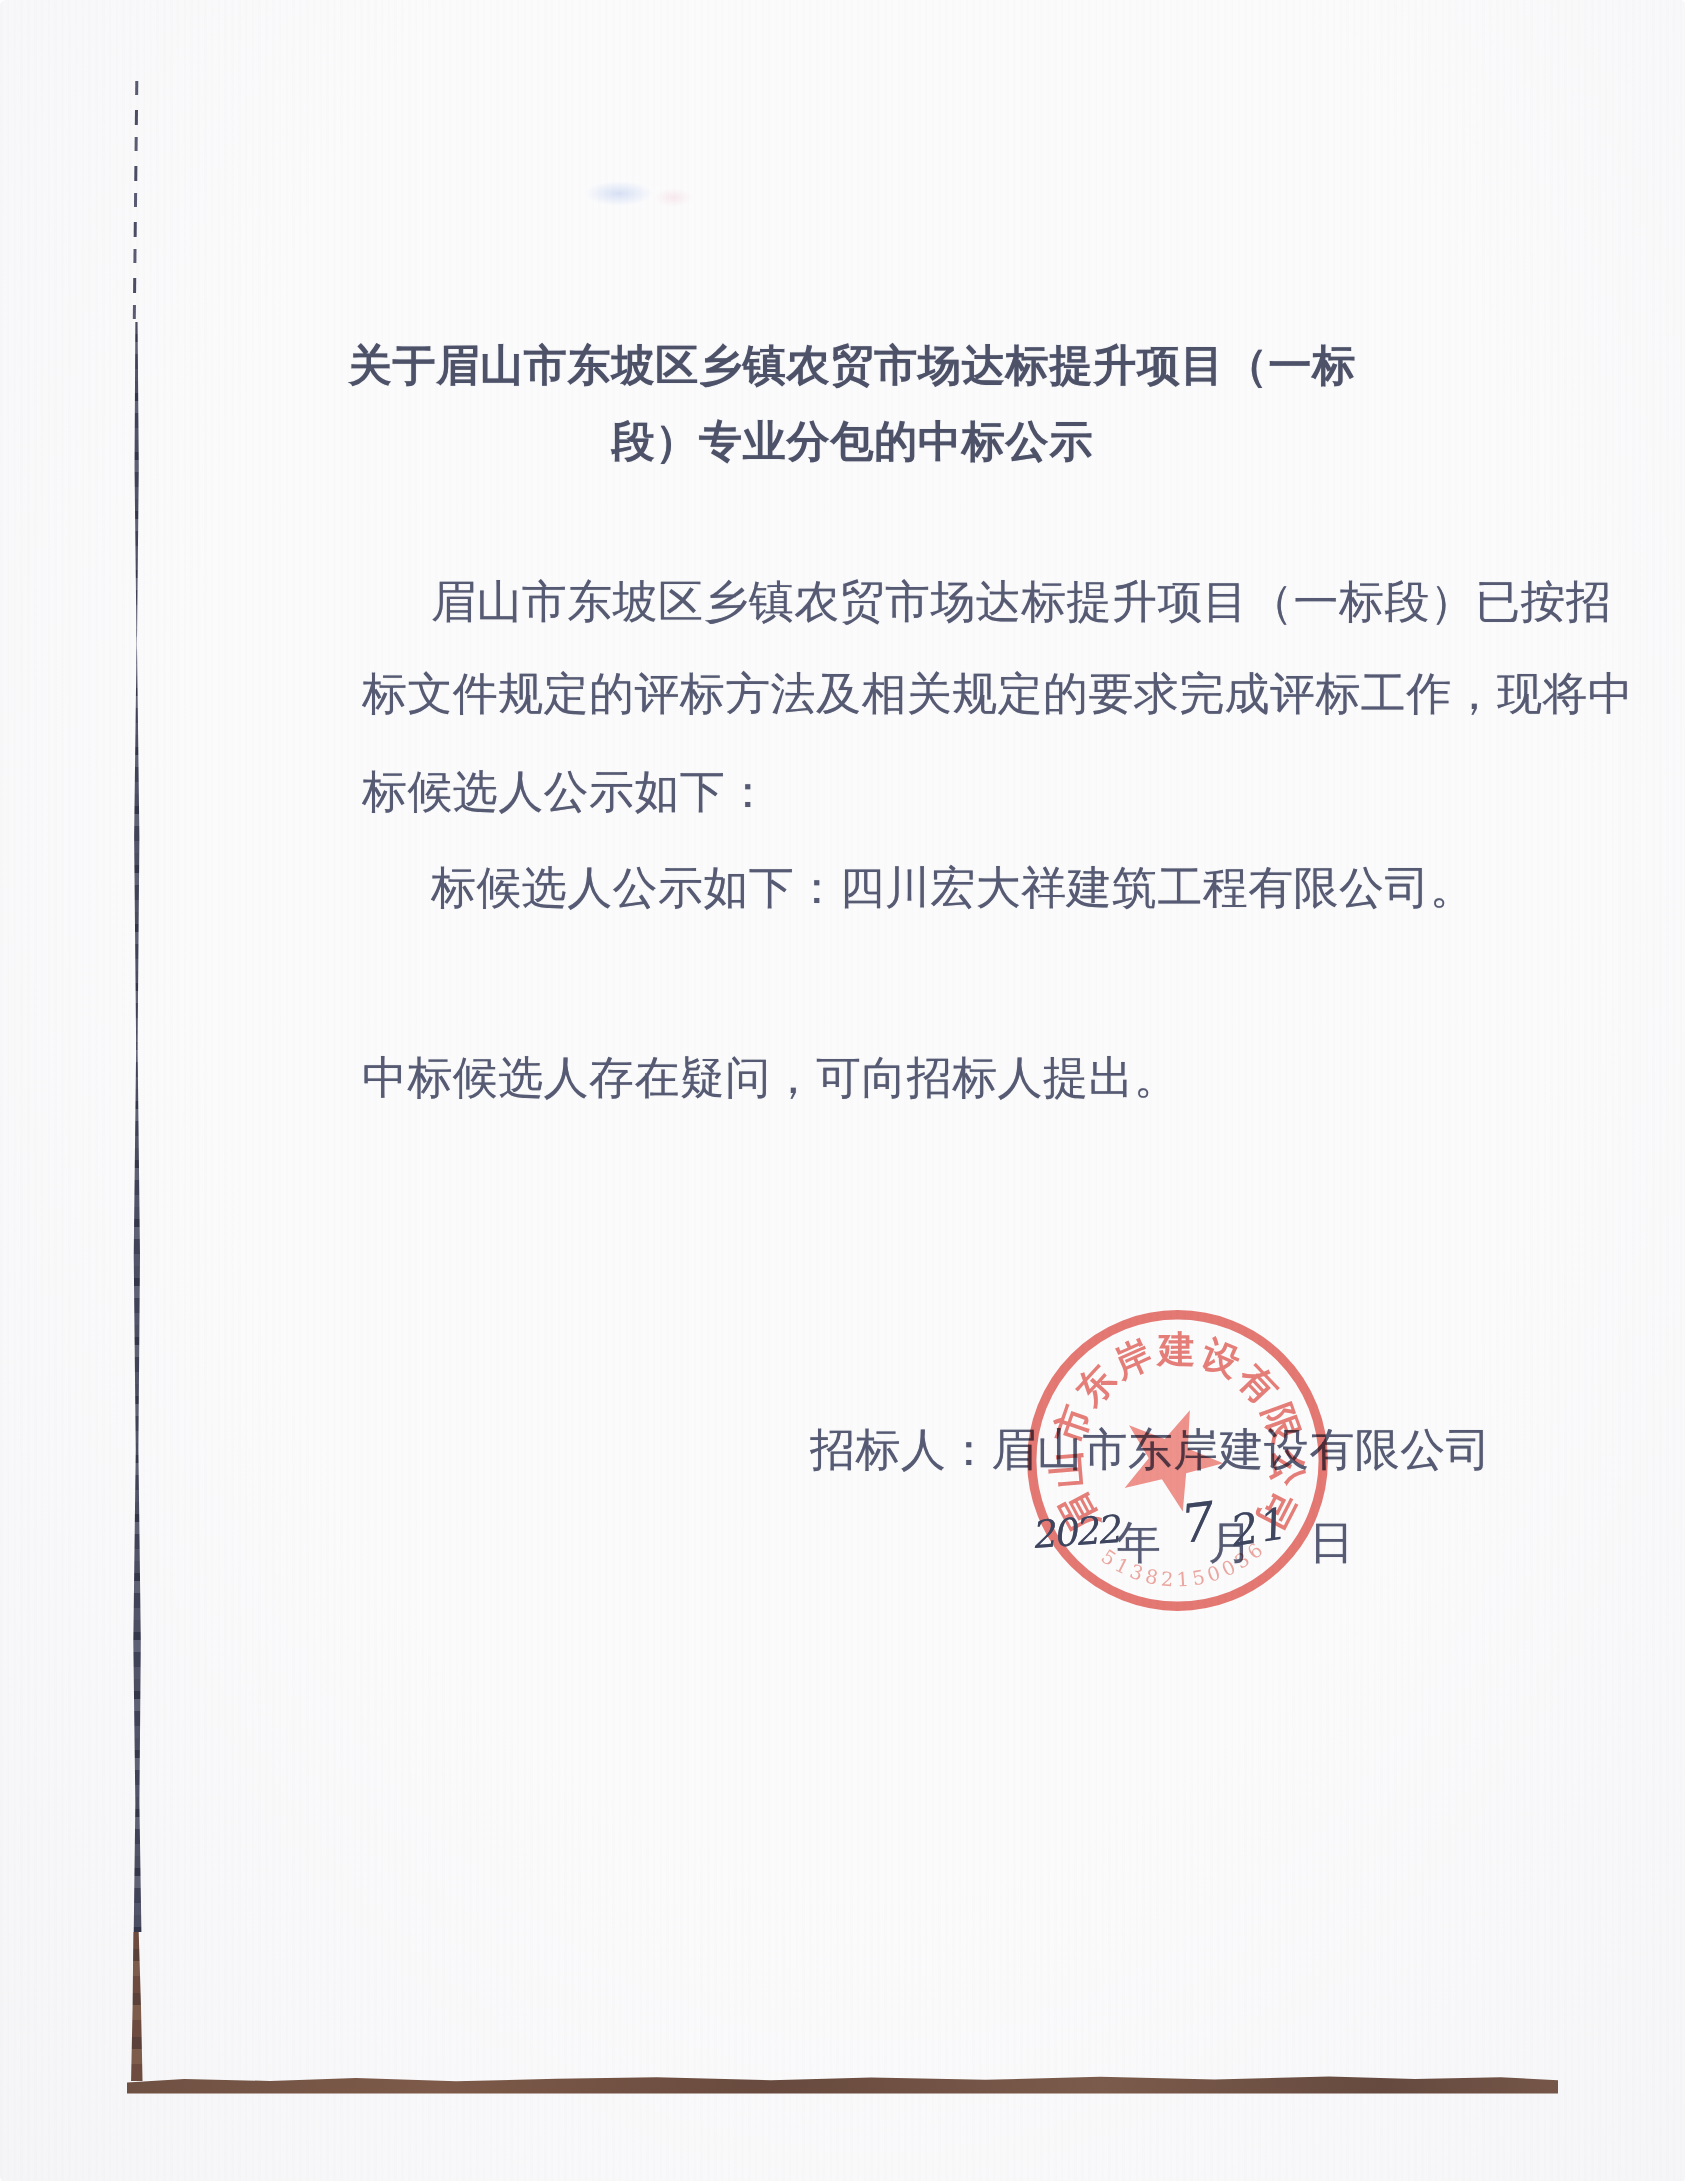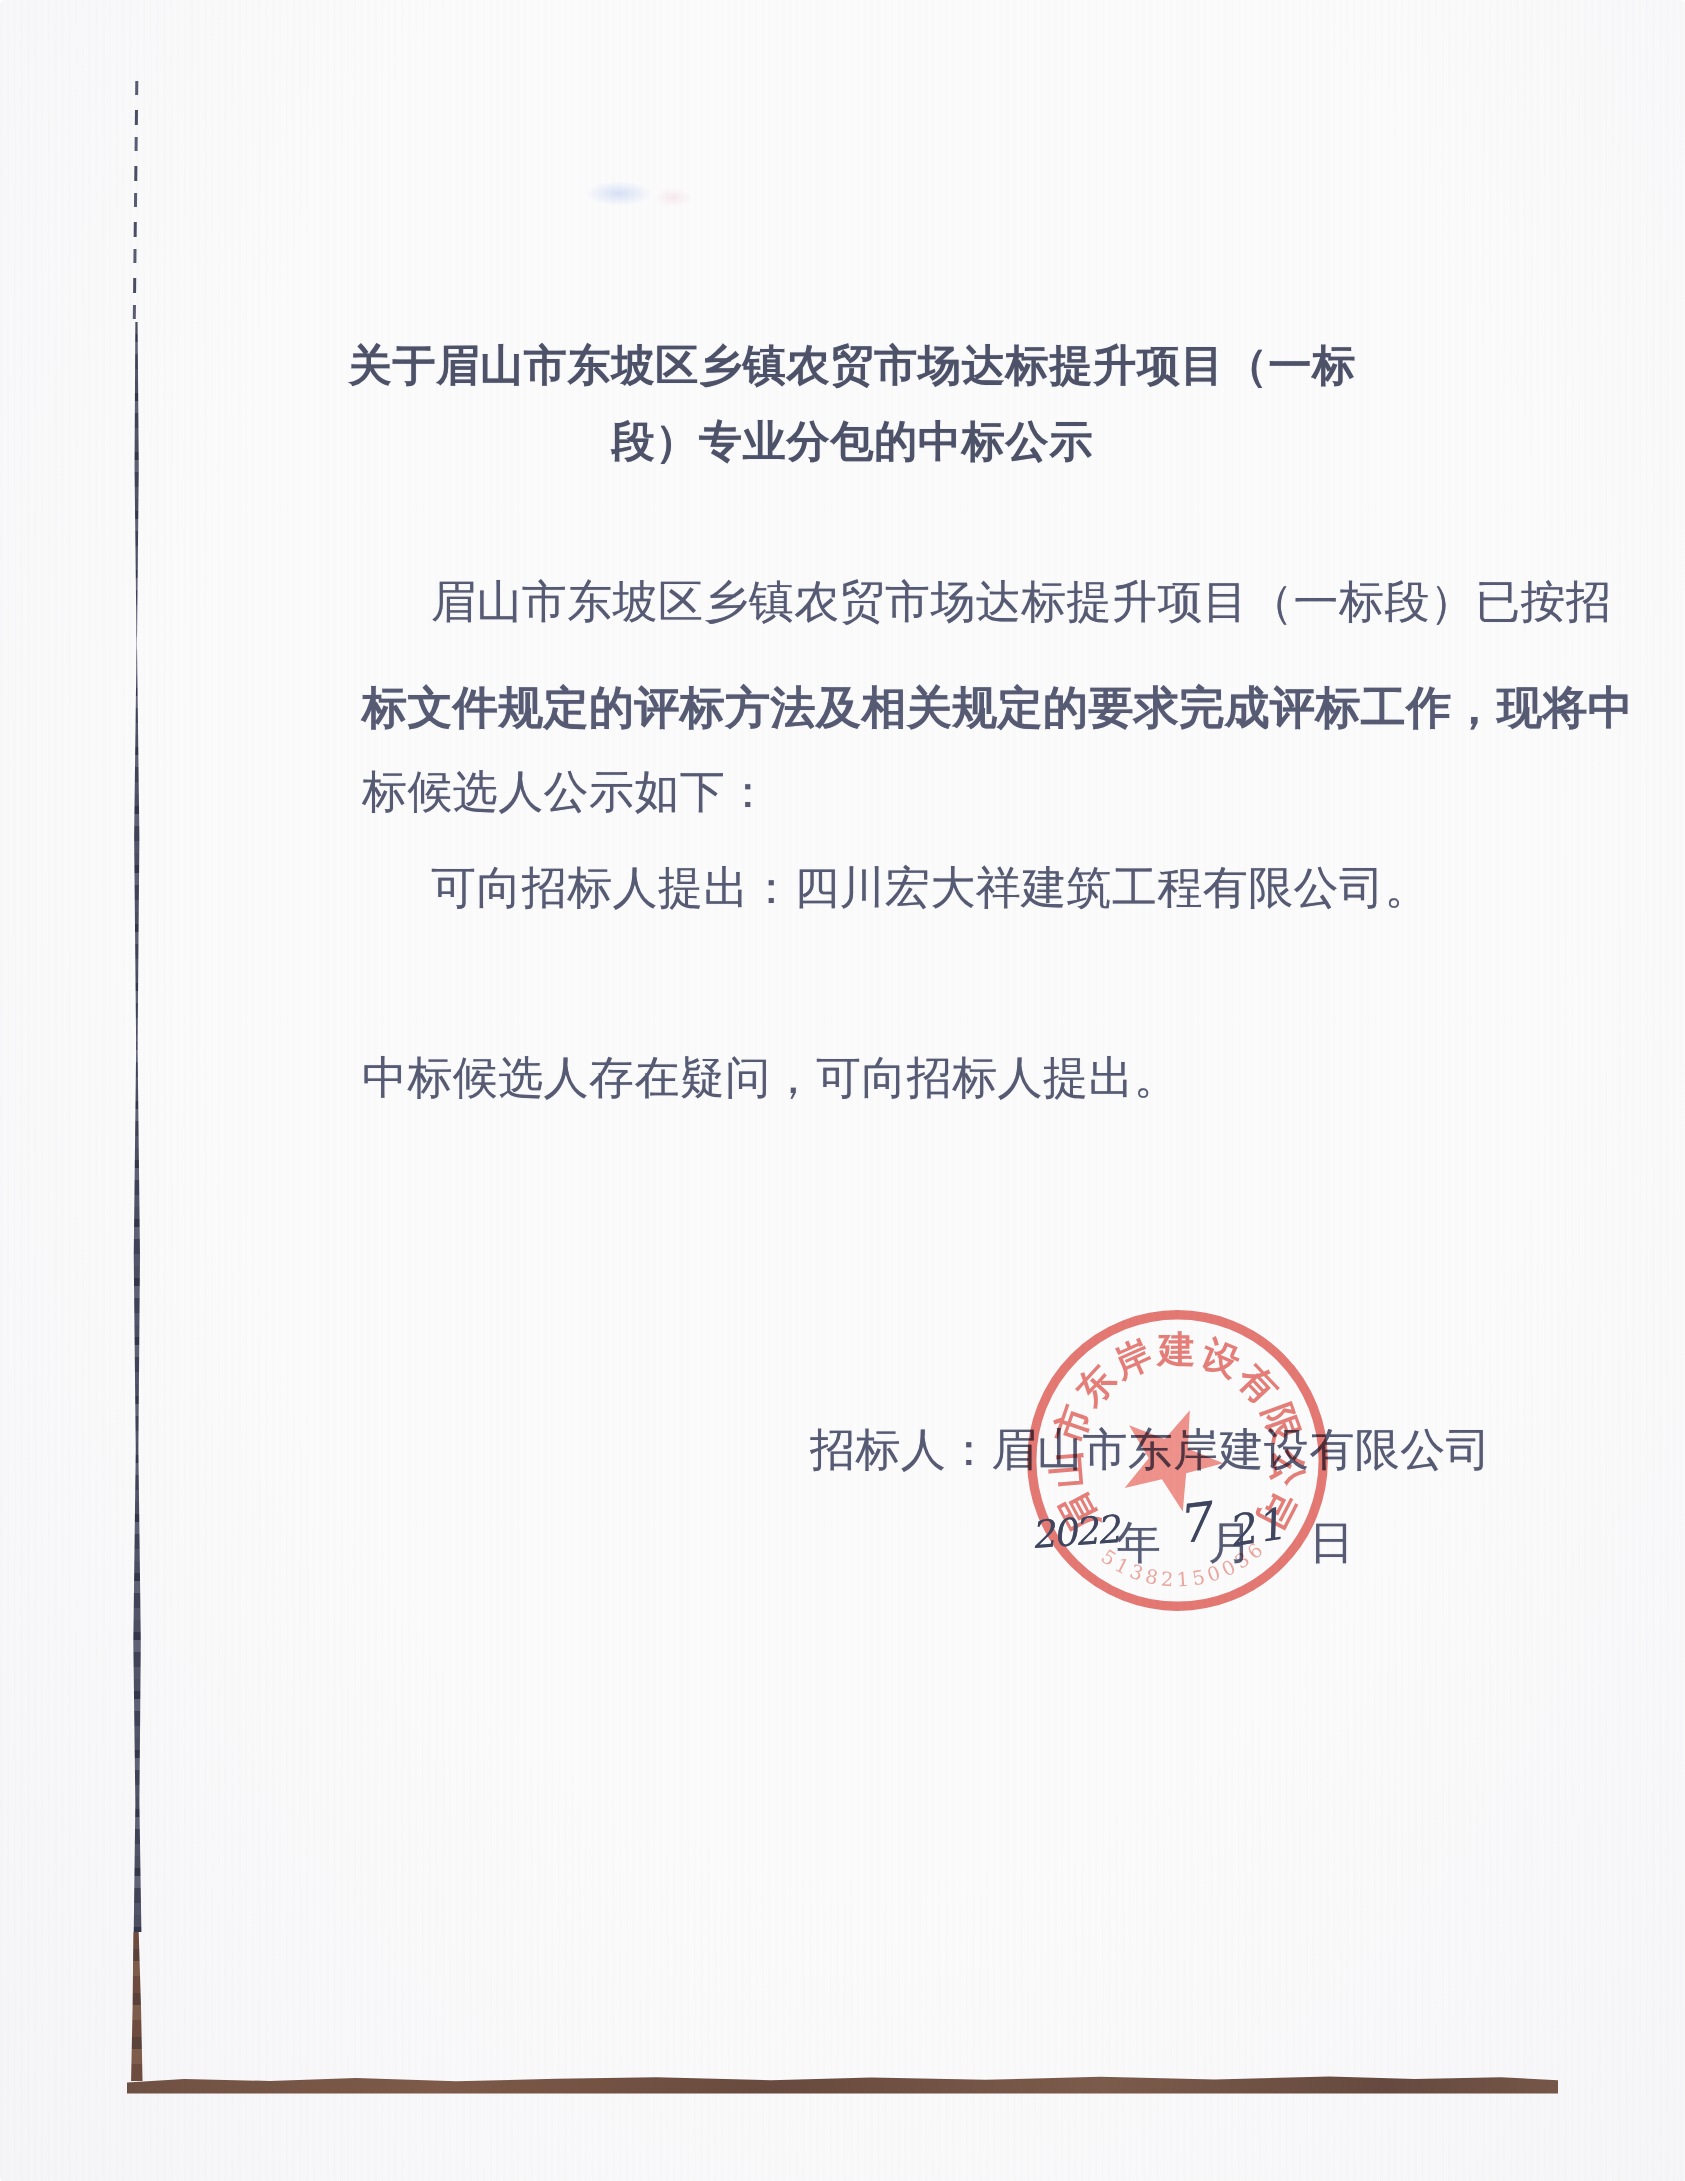--- a/index.html
+++ b/index.html
@@ -39,21 +39,21 @@
     color: #4d5269;
     font-size: 43px;
     font-weight: 600;
     letter-spacing: 0.8px;
     text-shadow: 0 0 0.8px rgba(77,82,105,0.5);
   }
   .title-l1 { top: 341px; }
   .title-l2 { top: 417px; }
 
   .b1 { left: 431px; top: 577px; }
-  .b2 { left: 362px; top: 683px; font-weight: bold; }
+  .b2 { left: 362px; top: 669px; }
   .b3 { left: 362px; top: 767px; }
   .b4 { left: 431px; top: 863px; }
   .b5 { left: 431px; top: 958px; }
   .b6 { left: 362px; top: 1053px; }
   .b7 { left: 431px; top: 1231px; }
 
   .issuer-line { left: 810px; top: 1425px; z-index: 1; }
 
   .date-unit { position: absolute; top: 1518px; z-index: 1; }
   .u-year  { left: 1116px; }
@@ -133,21 +133,21 @@
   <div class="edge-bottom"></div>
   <div class="smudge-blue"></div>
   <div class="smudge-pink"></div>
 
   <div class="txt title title-l1">关于眉山市东坡区乡镇农贸市场达标提升项目（一标</div>
   <div class="txt title title-l2">段）专业分包的中标公示</div>
 
   <div class="txt b1">眉山市东坡区乡镇农贸市场达标提升项目（一标段）已按招</div>
   <div class="txt b2">标文件规定的评标方法及相关规定的要求完成评标工作，现将中</div>
   <div class="txt b3">标候选人公示如下：</div>
-  <div class="txt b4">可向招标人提出：四川宏大祥建筑工程有限公司。</div>
+  <div class="txt b4">标候选人公示如下：四川宏大祥建筑工程有限公司。</div>
   <div class="txt b6">中标候选人存在疑问，可向招标人提出。</div>
 
   <div class="txt issuer-line">
     <span>招标人：</span><span>眉山市东岸建设有限公司</span>
   </div>
 
   <div class="txt date-unit u-year">年</div>
   <div class="txt date-unit u-month">月</div>
   <div class="txt date-unit u-day">日</div>
 

